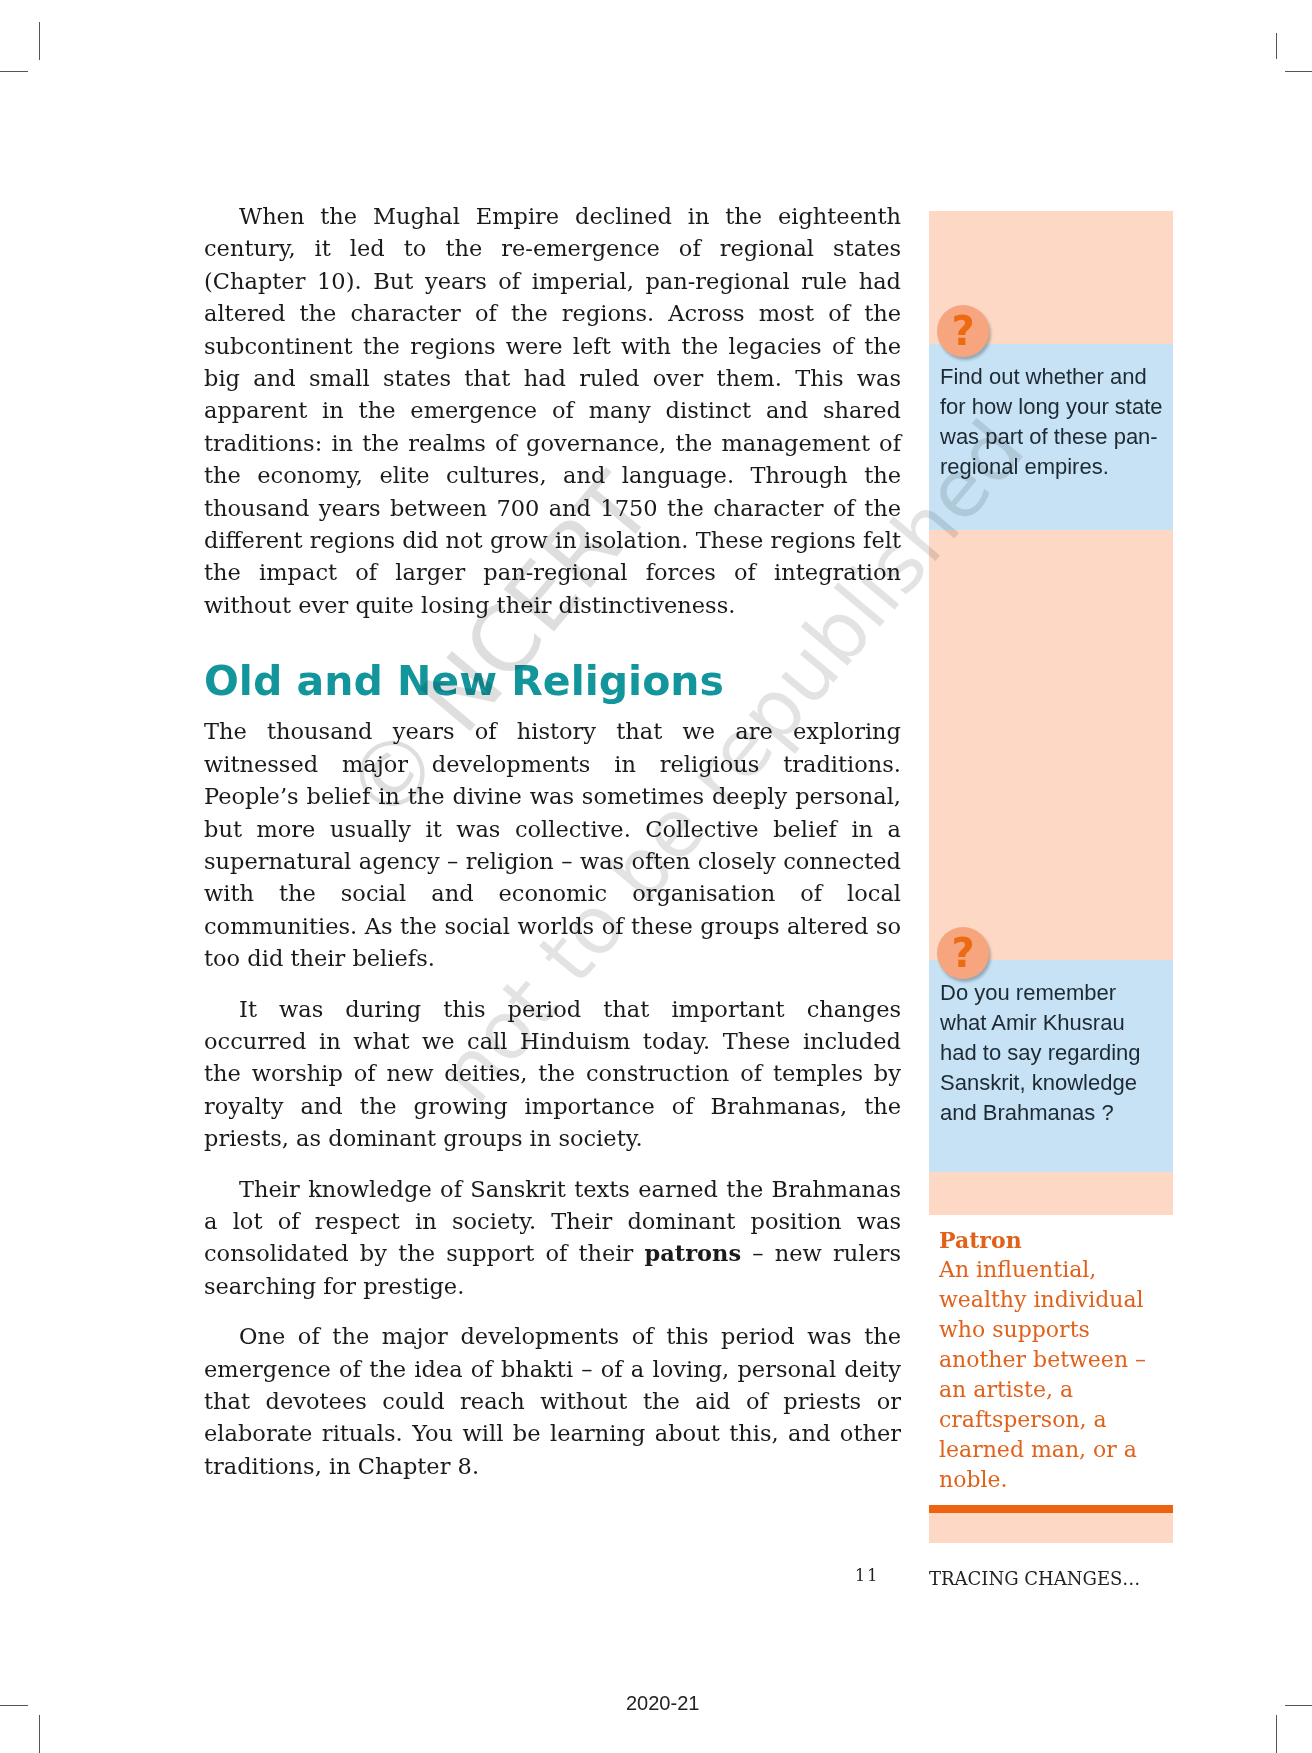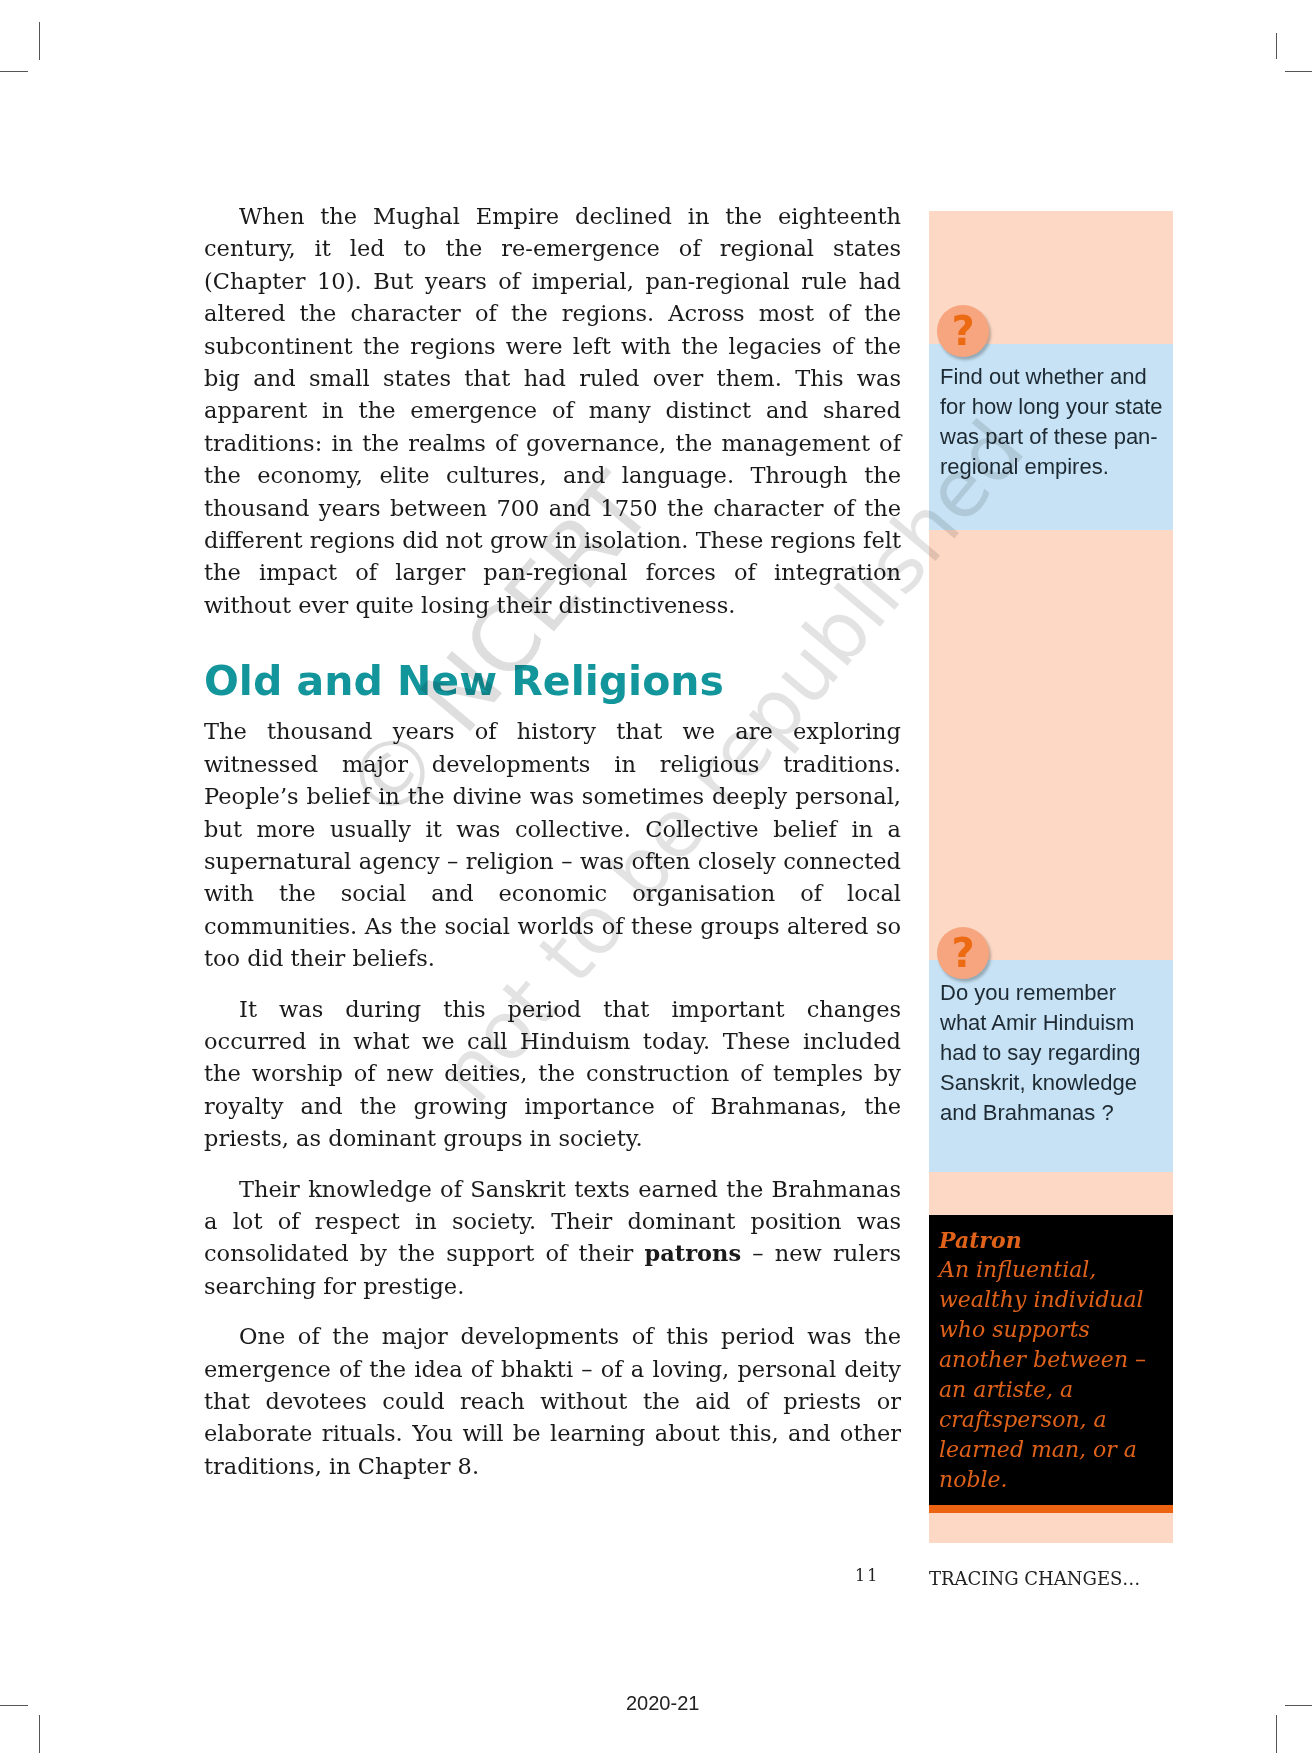--- a/index.html
+++ b/index.html
@@ -6,21 +6,21 @@
   body { width:1312px; height:1753px; background:#ffffff; position:relative; overflow:hidden; }
   .crop { position:absolute; background:#555; }
   .main { position:absolute; left:204px; top:200px; width:697px; font-family:"DejaVu Serif", serif; font-size:22.5px; line-height:32.4px; color:#1a1a1a; }
   .para { margin:0 0 18px 0; text-align:justify; }
   .para.indent { text-indent:35px; }
   .heading { font-family:"DejaVu Sans", sans-serif; font-weight:bold; color:#12959b; font-size:41px; margin:40px 0 14px 0; line-height:40px; }
   .bold { font-weight:bold;margin-top:12px; }
   .sidebar { position:absolute; left:929px; top:211px; width:244px; height:1332px; background:#fdd8c5; }
   .qbox { position:absolute; left:0; width:244px; background:#c6e2f4; font-family:Liberation Sans, sans-serif; font-size:22px; line-height:30px; color:#1e2a33; padding:18px 10px 24px 11px; box-sizing:border-box; }
   .qicon { position:absolute; width:52px; height:52px; border-radius:50%; background:#f7a57f; box-shadow:2px 3px 3px rgba(0,0,0,0.25); color:#ec6a12; font-family:"DejaVu Sans", sans-serif; font-weight:bold; font-size:40px; line-height:52px; text-align:center; }
-  .gloss { position:absolute; left:0; top:1004px; width:244px; height:290px; background:#000000; padding:10px 10px 0 10px; box-sizing:border-box; font-family:"DejaVu Serif", serif; color:#e0621a; font-style:italic; font-size:22px; line-height:30px; }
+  .gloss { position:absolute; left:0; top:1004px; width:244px; height:290px; background:#ffffff; padding:10px 10px 0 10px; box-sizing:border-box; font-family:"DejaVu Serif", serif; color:#e0621a; font-size:22px; line-height:30px; }
   .gloss-title { font-weight:bold; }
   .gloss-bar { position:absolute; left:0; top:1294px; width:244px; height:8px; background:#ec6312; }
   .footer-num { position:absolute; left:855px; top:1566px; font-family:"DejaVu Serif", serif; font-size:16px; color:#222; letter-spacing:2px; }
   .footer-title { position:absolute; left:929px; top:1568px; font-family:"DejaVu Serif", serif; font-size:18px; color:#222; }
   .year { position:absolute; left:626px; top:1692px; font-family:"Liberation Sans", sans-serif; font-size:20px; color:#222; }
   .watermark { position:absolute; left:330px; top:780px; transform:rotate(-50deg); transform-origin:left top; font-family:"DejaVu Sans", sans-serif; font-size:90px; line-height:90px; color:rgba(0,0,0,0.13); white-space:nowrap; pointer-events:none; }
   .watermark2 { position:absolute; left:420px; top:1060px; transform:rotate(-50deg); transform-origin:left top; font-family:"DejaVu Sans", sans-serif; font-size:80px; color:rgba(0,0,0,0.11); white-space:nowrap; pointer-events:none; }
 </style>
 </head>
 <body>
@@ -34,21 +34,21 @@
 <div class="crop" style="left:1276px;top:1715px;width:1px;height:38px;"></div>
 <div class="crop" style="left:1285px;top:1705px;width:27px;height:1px;"></div>
 
 <div class="sidebar">
   <div class="qbox" style="top:133px;height:186px;">
     <span>Find out whether and for how long your state was part of these pan-regional empires.</span>
   </div>
   <div class="qicon" style="left:8px;top:94px;">?</div>
 
   <div class="qbox" style="top:749px;height:212px;">
-    <span>Do you remember what Amir Hinduism had to say regarding Sanskrit, knowledge and Brahmanas ?</span>
+    <span>Do you remember what Amir Khusrau had to say regarding Sanskrit, knowledge and Brahmanas ?</span>
   </div>
   <div class="qicon" style="left:8px;top:716px;">?</div>
 
   <div class="gloss">
     <div class="gloss-title">Patron</div>
     <div>An influential, wealthy individual who supports another between – an artiste, a craftsperson, a learned man, or a noble.</div>
   </div>
   <div class="gloss-bar"></div>
 </div>
 

